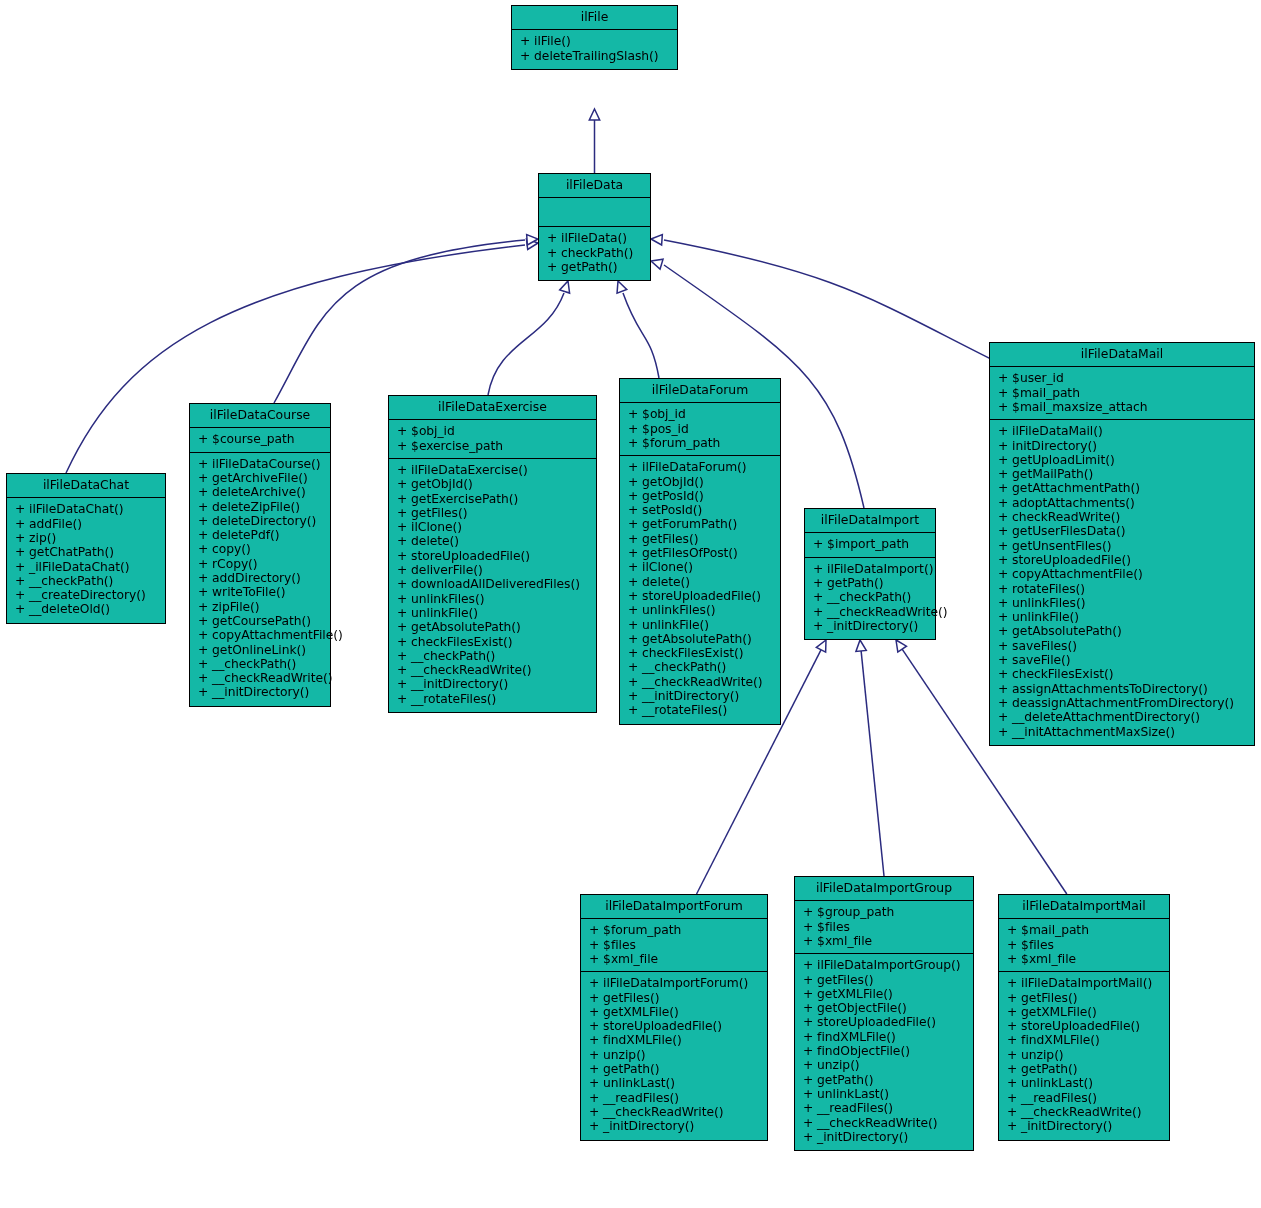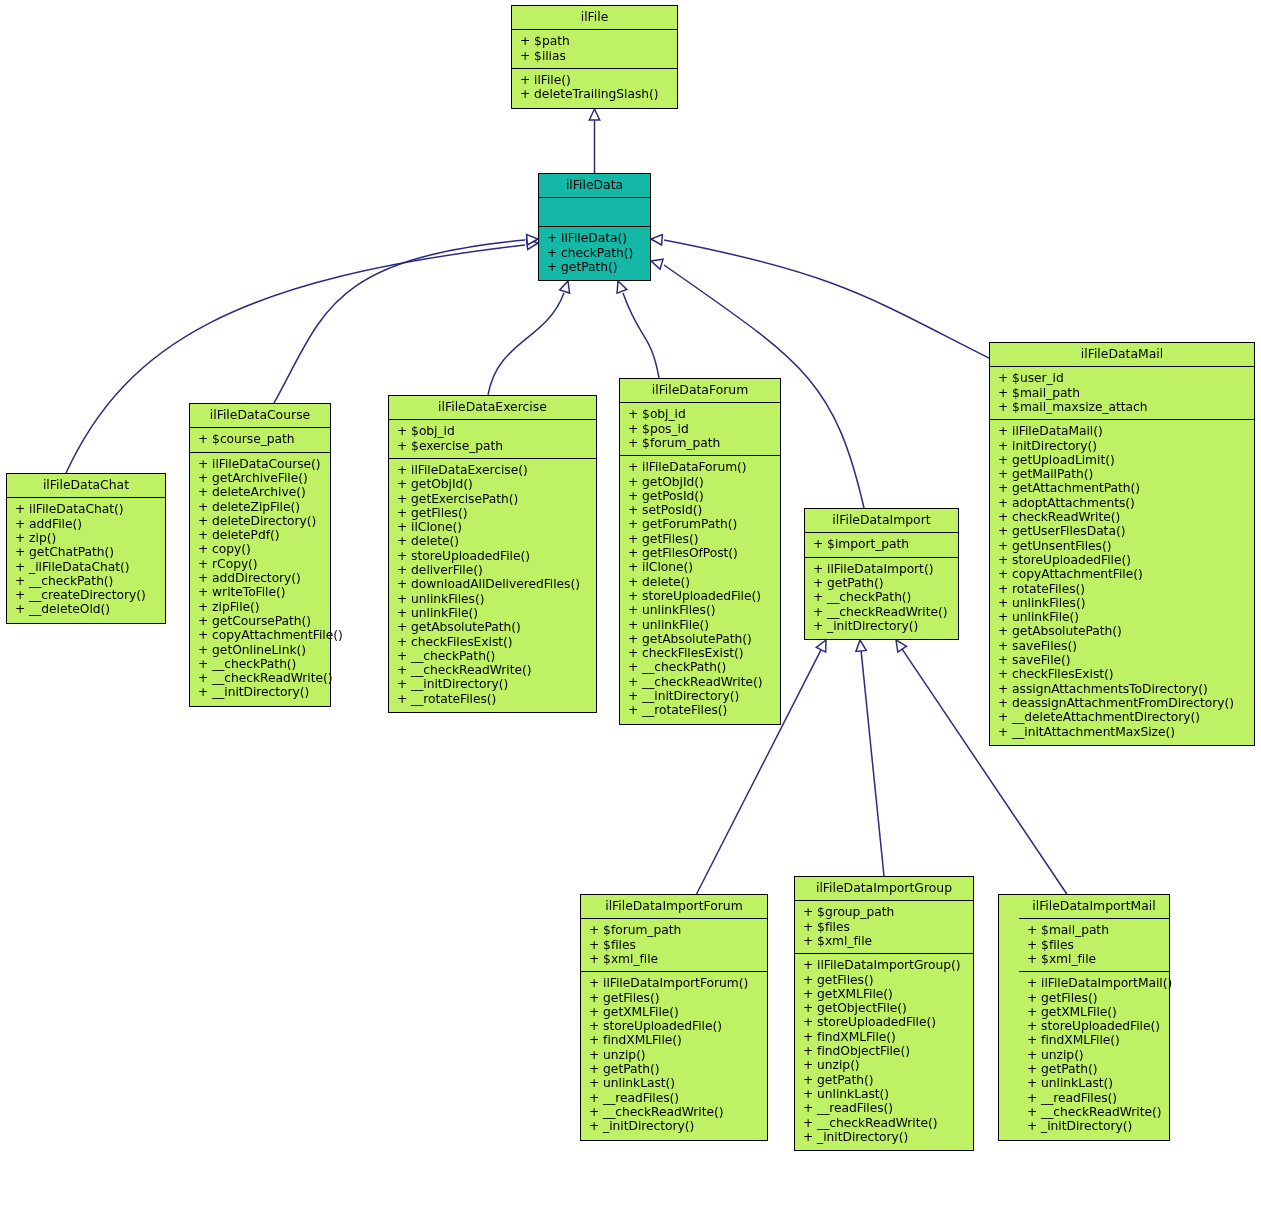--- a/index.html
+++ b/index.html
@@ -7,21 +7,21 @@
   body{
     font-family:"DejaVu Sans","Liberation Sans",sans-serif;
     width:1261px;height:1208px;position:relative;overflow:hidden;
   }
   #canvas{position:relative;width:1261px;height:1208px;}
   svg#edges{position:absolute;left:0;top:0;width:1261px;height:1208px;pointer-events:none;}
 
   .uml-class{
     position:absolute;
     border:1px solid #000000;
-    background:#bef264;
+    background:#14b8a6;
     box-sizing:border-box;
     font-size:12.3px;
     line-height:1.0;
     color:#000000;
     z-index:5;
   }
   .uml-class.highlight{background:#14b8a6;}
   .uml-name{
     text-align:center;
     padding:5px 6px 6px 6px;
@@ -73,24 +73,20 @@
         <polygon points="651,239 662.3362601025974,234.5808137755626 661.6100371745183,244.95542703383552"></polygon>
         <polygon points="826,640 825.6385578362473,652.1617991910022 816.3723930481164,647.4397032454286"></polygon>
         <polygon points="860,640 866.2862220769821,650.4174570792907 855.9395861691596,651.4696573411031"></polygon>
         <polygon points="896,640 906.4532712691409,646.226485346787 897.8230170546883,652.0298216453244"></polygon>
       </g>
   </svg>
 
   <div id="classes-layer">
       <div class="uml-class" style="left: 511px; top: 5px; width: 167px;">
         <div class="uml-name">ilFile</div>
-        <div class="uml-attrs">
-          <div class="member">+ $path</div>
-          <div class="member">+ $ilias</div>
-        </div>
         <div class="uml-ops">
           <div class="member">+ ilFile()</div>
           <div class="member">+ deleteTrailingSlash()</div>
         </div>
       </div>
       <div class="uml-class highlight" style="left: 538px; top: 173px; width: 113px;">
         <div class="uml-name">ilFileData</div>
         <div class="uml-attrs empty"></div>
         <div class="uml-ops">
           <div class="member">+ ilFileData()</div>
@@ -183,21 +179,21 @@
           <div class="member">+ unlinkFiles()</div>
           <div class="member">+ unlinkFile()</div>
           <div class="member">+ getAbsolutePath()</div>
           <div class="member">+ checkFilesExist()</div>
           <div class="member">+ __checkPath()</div>
           <div class="member">+ __checkReadWrite()</div>
           <div class="member">+ __initDirectory()</div>
           <div class="member">+ __rotateFiles()</div>
         </div>
       </div>
-      <div class="uml-class" style="left: 804px; top: 508px; width: 155px;">
+      <div class="uml-class" style="left: 804px; top: 508px; width: 132px;">
         <div class="uml-name">ilFileDataImport</div>
         <div class="uml-attrs">
           <div class="member">+ $import_path</div>
         </div>
         <div class="uml-ops">
           <div class="member">+ ilFileDataImport()</div>
           <div class="member">+ getPath()</div>
           <div class="member">+ __checkPath()</div>
           <div class="member">+ __checkReadWrite()</div>
           <div class="member">+ _initDirectory()</div>
@@ -272,21 +268,21 @@
           <div class="member">+ findXMLFile()</div>
           <div class="member">+ findObjectFile()</div>
           <div class="member">+ unzip()</div>
           <div class="member">+ getPath()</div>
           <div class="member">+ unlinkLast()</div>
           <div class="member">+ __readFiles()</div>
           <div class="member">+ __checkReadWrite()</div>
           <div class="member">+ _initDirectory()</div>
         </div>
       </div>
-      <div class="uml-class" style="left: 998px; top: 894px; width: 172px; padding-left: 20px;">
+      <div class="uml-class" style="left: 998px; top: 894px; width: 172px;">
         <div class="uml-name">ilFileDataImportMail</div>
         <div class="uml-attrs">
           <div class="member">+ $mail_path</div>
           <div class="member">+ $files</div>
           <div class="member">+ $xml_file</div>
         </div>
         <div class="uml-ops">
           <div class="member">+ ilFileDataImportMail()</div>
           <div class="member">+ getFiles()</div>
           <div class="member">+ getXMLFile()</div>

